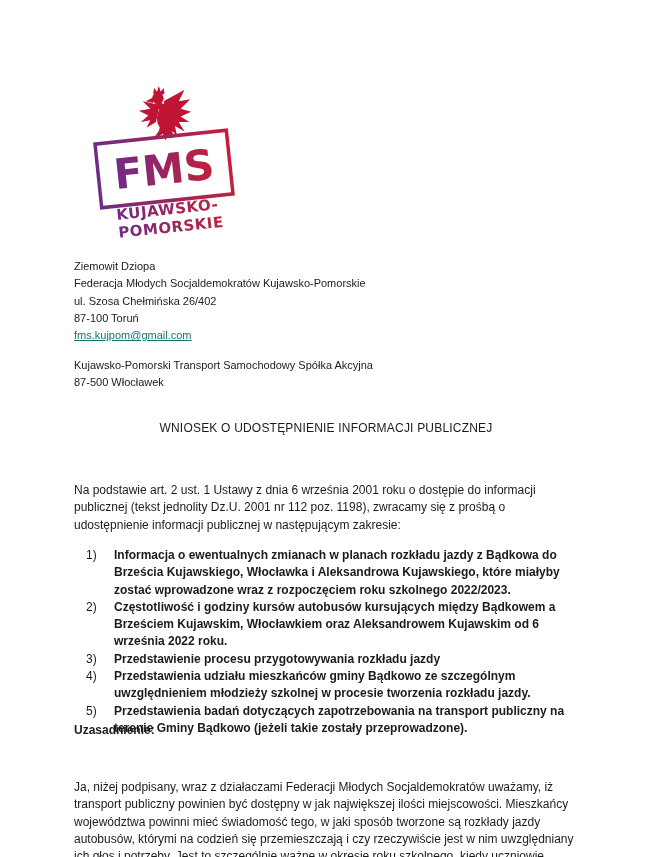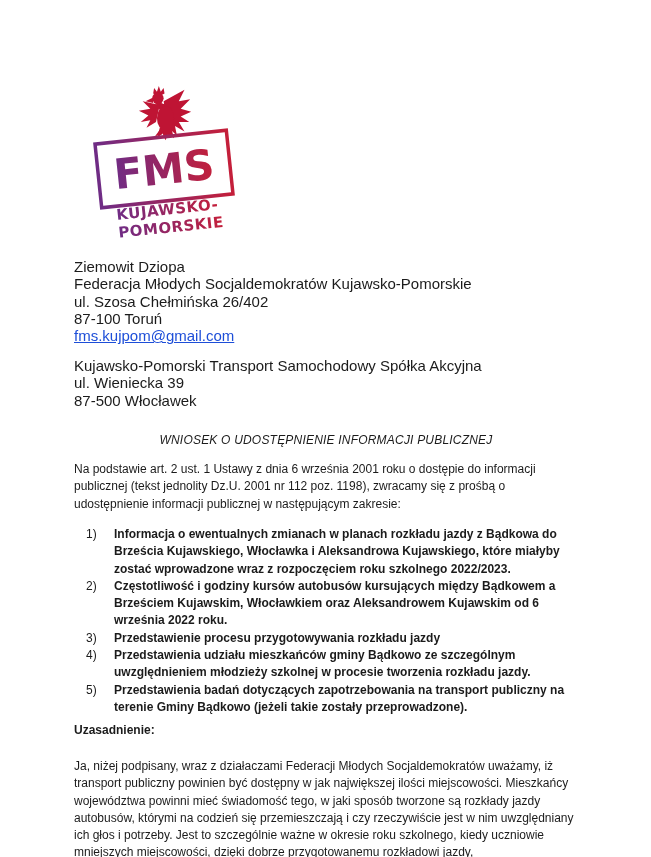--- a/index.html
+++ b/index.html
@@ -9,31 +9,31 @@
     -webkit-font-smoothing:antialiased;
   }
   .page{position:relative;width:651px;height:857px;background:#fff;}
   .abs{position:absolute;}
 
   
   .logo-wrap{left:93px;top:84px;width:160px;height:165px;}
   .logo-wrap svg{display:block;}
 
   
-  .address{font-size:15px;line-height:17.3px;white-space:nowrap;}
+  .address{font-size:11px;line-height:17.3px;white-space:nowrap;}
   .sender{left:74px;top:258px;}
   .recipient{left:74px;top:357px;width:504px;text-align:left;}
-  .email-link{color:#1d4ed8;text-decoration:underline;}
+  .email-link{color:#0f766e;text-decoration:underline;}
 
   
-  .doc-title{left:74px;top:432px;width:504px;text-align:center;
-             font-size:12px;line-height:17.3px;letter-spacing:.2px;font-style:italic;}
+  .doc-title{left:74px;top:420px;width:504px;text-align:center;
+             font-size:12px;line-height:17.3px;letter-spacing:.2px;}
 
   
-  .para{font-size:12px;line-height:17.3px;}
+  .para{font-size:12px;line-height:17.3px;margin-top:21px;}
   .intro{left:74px;top:461px;width:505px;}
   .req-list{left:74px;top:526px;width:505px;}
   .list-item{display:flex;}
   .list-num{flex:0 0 28px;margin-left:12px;}
   .list-txt{flex:1;font-weight:bold;}
   .just-heading{left:74px;top:722px;width:505px;font-weight:bold;
                 font-size:12px;line-height:17.3px;}
   .just-body{left:74px;top:758px;width:506px;}
 </style>
 </head>
@@ -78,21 +78,20 @@
   <div class="abs address sender">
     <div>Ziemowit Dziopa</div>
     <div>Federacja Młodych Socjaldemokratów Kujawsko-Pomorskie</div>
     <div>ul. Szosa Chełmińska 26/402</div>
     <div>87-100 Toruń</div>
     <div><a href="#" class="email-link">fms.kujpom@gmail.com</a></div>
   </div>
 
   <div class="abs address recipient">
     <div>Kujawsko-Pomorski Transport Samochodowy Spółka Akcyjna</div>
-    <div>ul. Wieniecka 39</div>
     <div>87-500 Włocławek</div>
   </div>
 
   <div class="abs doc-title">WNIOSEK O UDOSTĘPNIENIE INFORMACJI PUBLICZNEJ</div>
 
   <div class="abs para intro">Na podstawie art. 2 ust. 1 Ustawy z dnia 6 września 2001 roku o dostępie do informacji publicznej (tekst jednolity Dz.U. 2001 nr 112 poz. 1198), zwracamy się z prośbą o udostępnienie informacji publicznej w następującym zakresie:</div>
 
   <div class="abs para req-list">
     <div class="list-item">
       <span class="list-num">1)</span>

